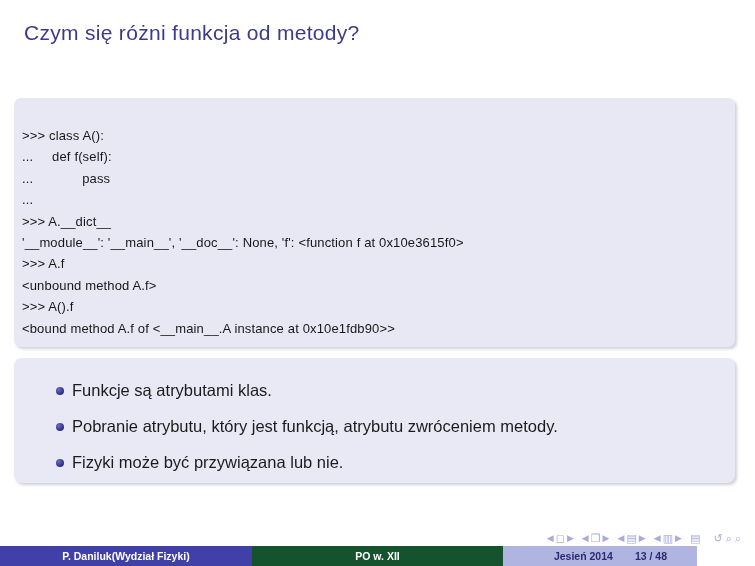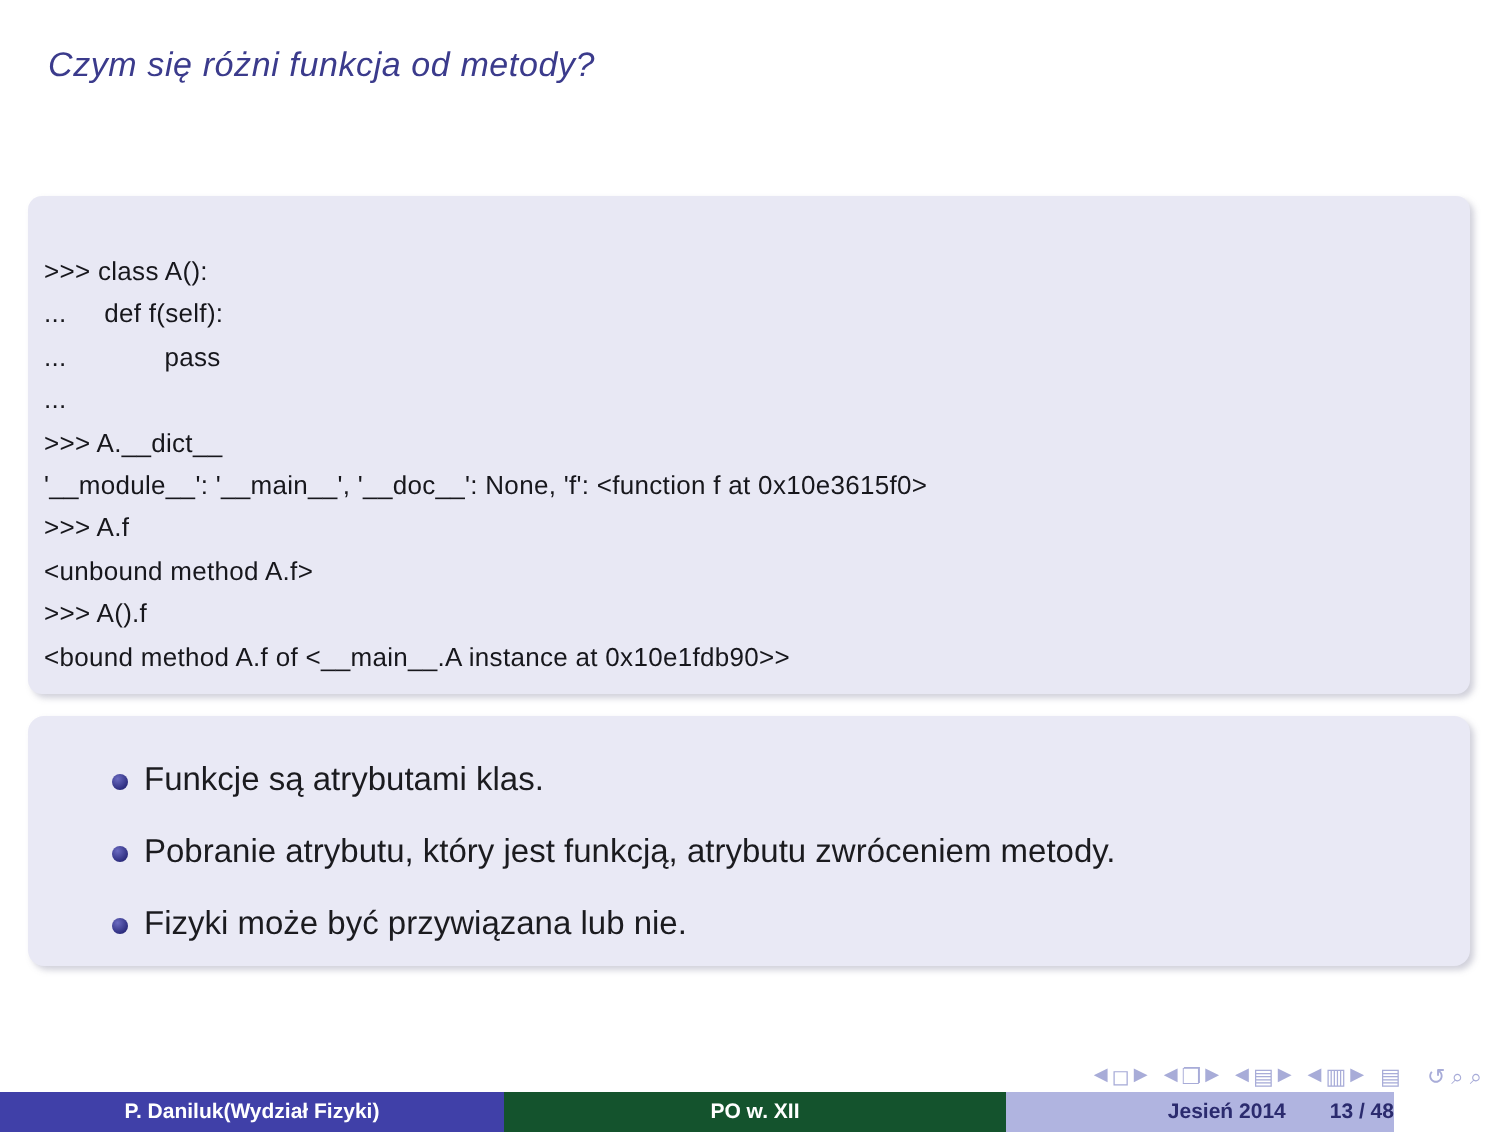--- a/index.html
+++ b/index.html
@@ -13,26 +13,25 @@
     font-family: "Liberation Sans", sans-serif;
     overflow: hidden;
     position: relative;
   }
 
   
   .slide-title {
     position: absolute;
     left: 24px;
     top: 18px;
-    font-size: 17px;
+    font-size: 21px;
     line-height: 30px;
     color: #3b3b8c;
     letter-spacing: 0.3px;
     white-space: nowrap;
-    font-style: italic;
   }
 
   
   .code-block {
     position: absolute;
     left: 14px;
     top: 98px;
     width: 721px;
     height: 249px;
     background: #e8e8f4;
@@ -146,21 +145,21 @@
     overflow: hidden;
     white-space: nowrap;
   }
   .footer-right {
     flex: 1;
     background: #b0b4e0;
     display: flex;
     align-items: center;
     justify-content: flex-end;
     gap: 22px;
-    padding-right: 0;
+    padding-right: 30px;
     color: #2b2b6e;
     white-space: nowrap;
   }
 </style>
 </head>
 <body>
 
 <div class="slide-title">Czym się różni funkcja od metody?</div>
 
 <div class="code-block"></div>

